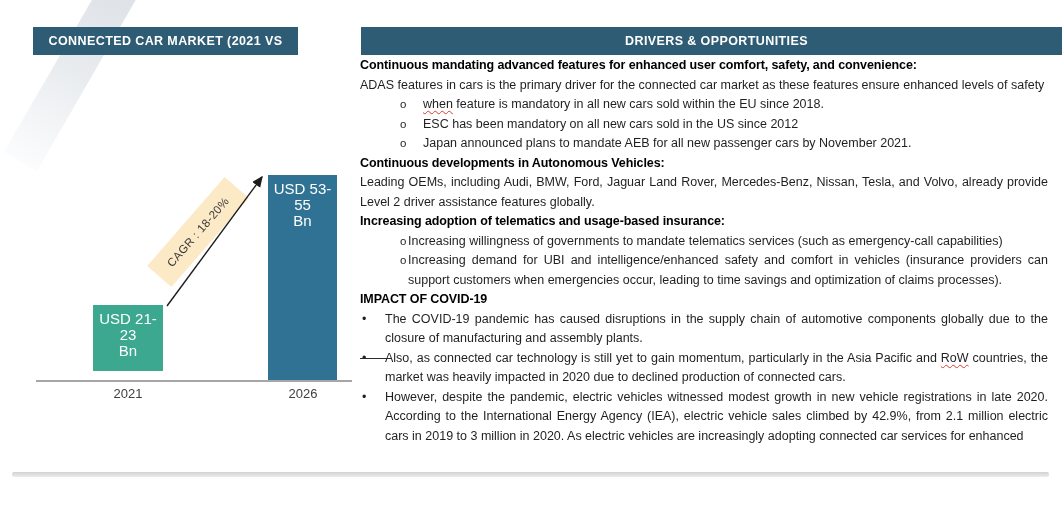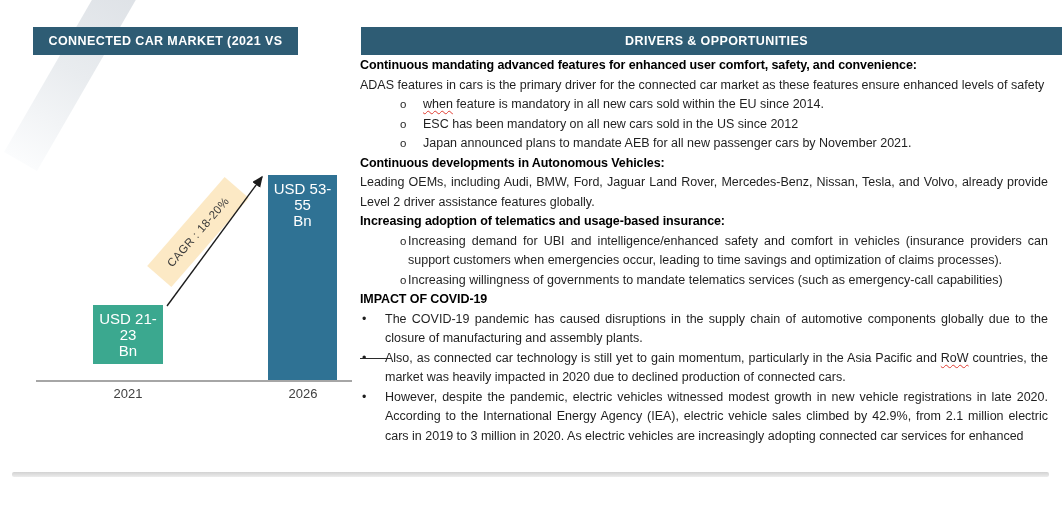--- a/index.html
+++ b/index.html
@@ -18,21 +18,21 @@
     position:absolute;top:27px;height:28px;background:#2E5C74;color:#fff;
     font-size:12.5px;font-weight:bold;letter-spacing:.4px;line-height:28px;
     text-align:center;z-index:2;
   }
   .hdr.left{left:33px;width:265px;}
   .hdr.right{left:361px;width:711px;}
   
   .axis{position:absolute;left:36px;top:380px;width:316px;height:2px;background:#a6a6a6;z-index:2;}
   .bar{position:absolute;z-index:2;color:#fff;text-align:center;font-size:15px;line-height:16px;}
   .bar .lbl{padding-top:6px;}
-  .bar.b2021{left:93px;top:305px;width:70px;height:59px;background:#3BA88F;}
+  .bar.b2021{left:93px;top:305px;width:70px;height:66px;background:#3BA88F;}
   .bar.b2026{left:268px;top:175px;width:69px;height:205px;background:#2F7294;}
   .yearlbl{position:absolute;top:386px;width:70px;text-align:center;font-size:13px;color:#3f3f3f;z-index:2;}
   .yearlbl.y1{left:93px;} .yearlbl.y2{left:268px;}
   .cagr{
     position:absolute;left:139px;top:216px;width:118px;height:32px;background:#FCE9C5;
     transform:rotate(-49deg);z-index:2;text-align:center;line-height:32px;
     font-size:11.5px;color:#3c3c3c;letter-spacing:.4px;
   }
   .arrow-svg{position:absolute;left:150px;top:160px;z-index:3;}
   
@@ -98,30 +98,30 @@
   <div class="cagr">CAGR : 18-20%</div>
 
   <div class="axis"></div>
   <div class="yearlbl y1">2021</div>
   <div class="yearlbl y2">2026</div>
 
   <div class="content">
     <p class="h">Continuous mandating advanced features for enhanced user comfort, safety, and convenience:</p>
     <p class="just">ADAS features in cars is the primary driver for the connected car market as these features ensure enhanced levels of safety</p>
     <ul class="ol-a">
-      <li><span class="sp">when</span><span> feature is mandatory in all new cars sold within the EU since 2014.</span></li>
+      <li><span class="sp">when</span><span> feature is mandatory in all new cars sold within the EU since 2018.</span></li>
       <li>ESC has been mandatory on all new cars sold in the US since 2012</li>
       <li>Japan announced plans to mandate AEB for all new passenger cars by November 2021.</li>
     </ul>
     <p class="h">Continuous developments in Autonomous Vehicles:</p>
     <p class="just">Leading OEMs, including Audi, BMW, Ford, Jaguar Land Rover, Mercedes-Benz, Nissan, Tesla, and Volvo, already provide Level 2 driver assistance features globally.</p>
     <p class="h">Increasing adoption of telematics and usage-based insurance:</p>
     <ul class="ol-b">
+      <li>Increasing willingness of governments to mandate telematics services  (such as emergency-call capabilities)</li>
       <li>Increasing demand for UBI and intelligence/enhanced safety and comfort in vehicles (insurance providers can support customers when emergencies occur, leading to time savings and optimization of claims processes).</li>
-      <li>Increasing willingness of governments to mandate telematics services  (such as emergency-call capabilities)</li>
     </ul>
     <p class="h">IMPACT OF COVID-19</p>
     <ul class="dots">
       <li>The COVID-19 pandemic has caused disruptions in the supply chain of automotive components globally due to the closure of manufacturing and assembly plants.</li>
       <li><span class="lead-line"></span><span>Also, as connected car technology is still yet to gain momentum, particularly in the Asia Pacific and </span><span class="sp">RoW</span><span> countries, the market was heavily impacted in 2020 due to declined production of connected cars.</span></li>
       <li>However, despite the pandemic, electric vehicles witnessed modest growth in new vehicle registrations in late 2020. According to the International Energy Agency (IEA), electric vehicle sales climbed by 42.9%, from 2.1 million electric cars in 2019 to 3 million in 2020. As electric vehicles are increasingly adopting connected car services for enhanced</li>
     </ul>
   </div>
 
   <div class="bottom-bar"></div>

